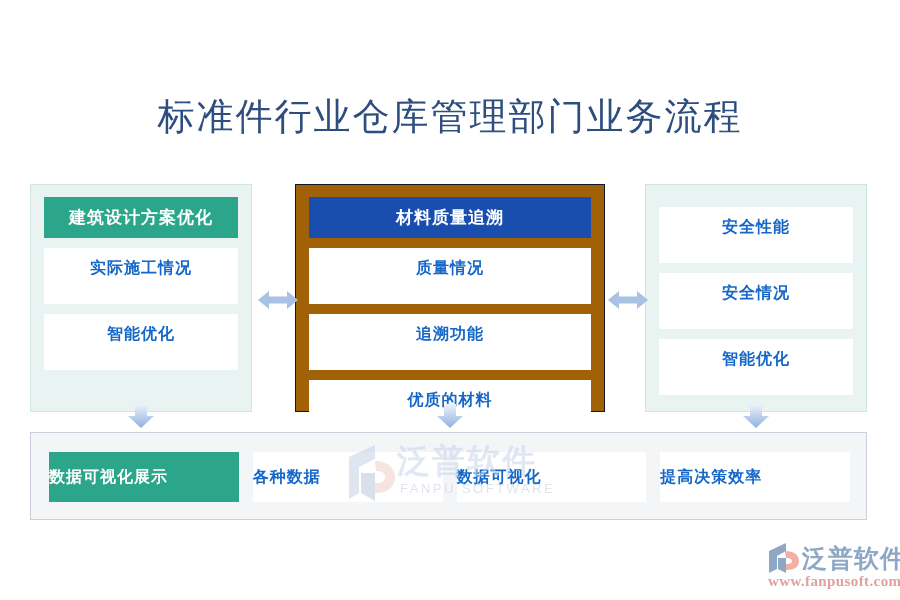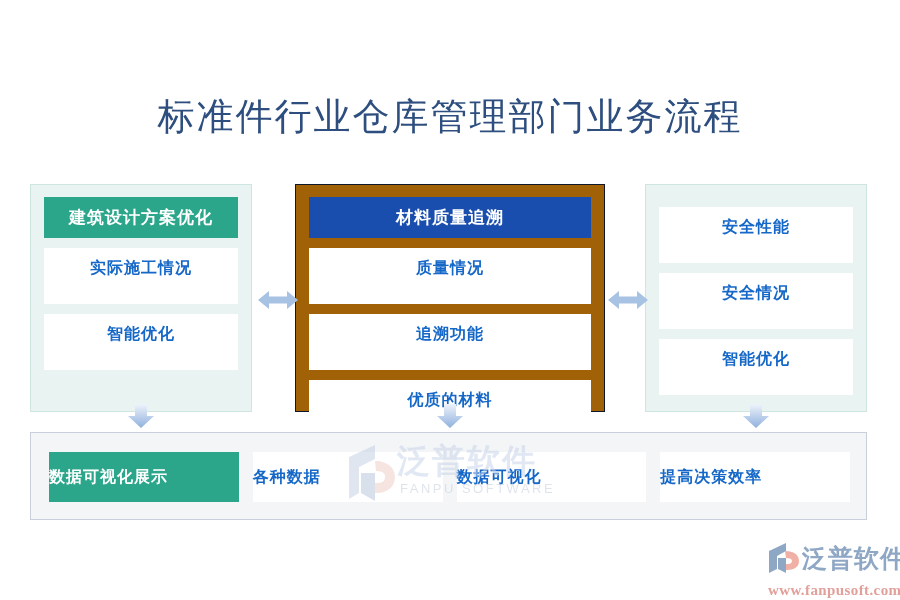--- a/index.html
+++ b/index.html
@@ -201,21 +201,21 @@
     top: 2px;
     font-size: 25px;
     font-weight: bold;
     color: #8ea7c4;
     letter-spacing: 1px;
     white-space: nowrap;
   }
   .logo-url {
     position: absolute;
     left: 2px;
-    top: 42px;
+    top: 33px;
     font-family: "Liberation Serif", "DejaVu Serif", serif;
     font-size: 15px;
     font-weight: bold;
     color: #e2a09a;
     letter-spacing: 0.4px;
     white-space: nowrap;
   }
 </style>
 </head>
 <body>

